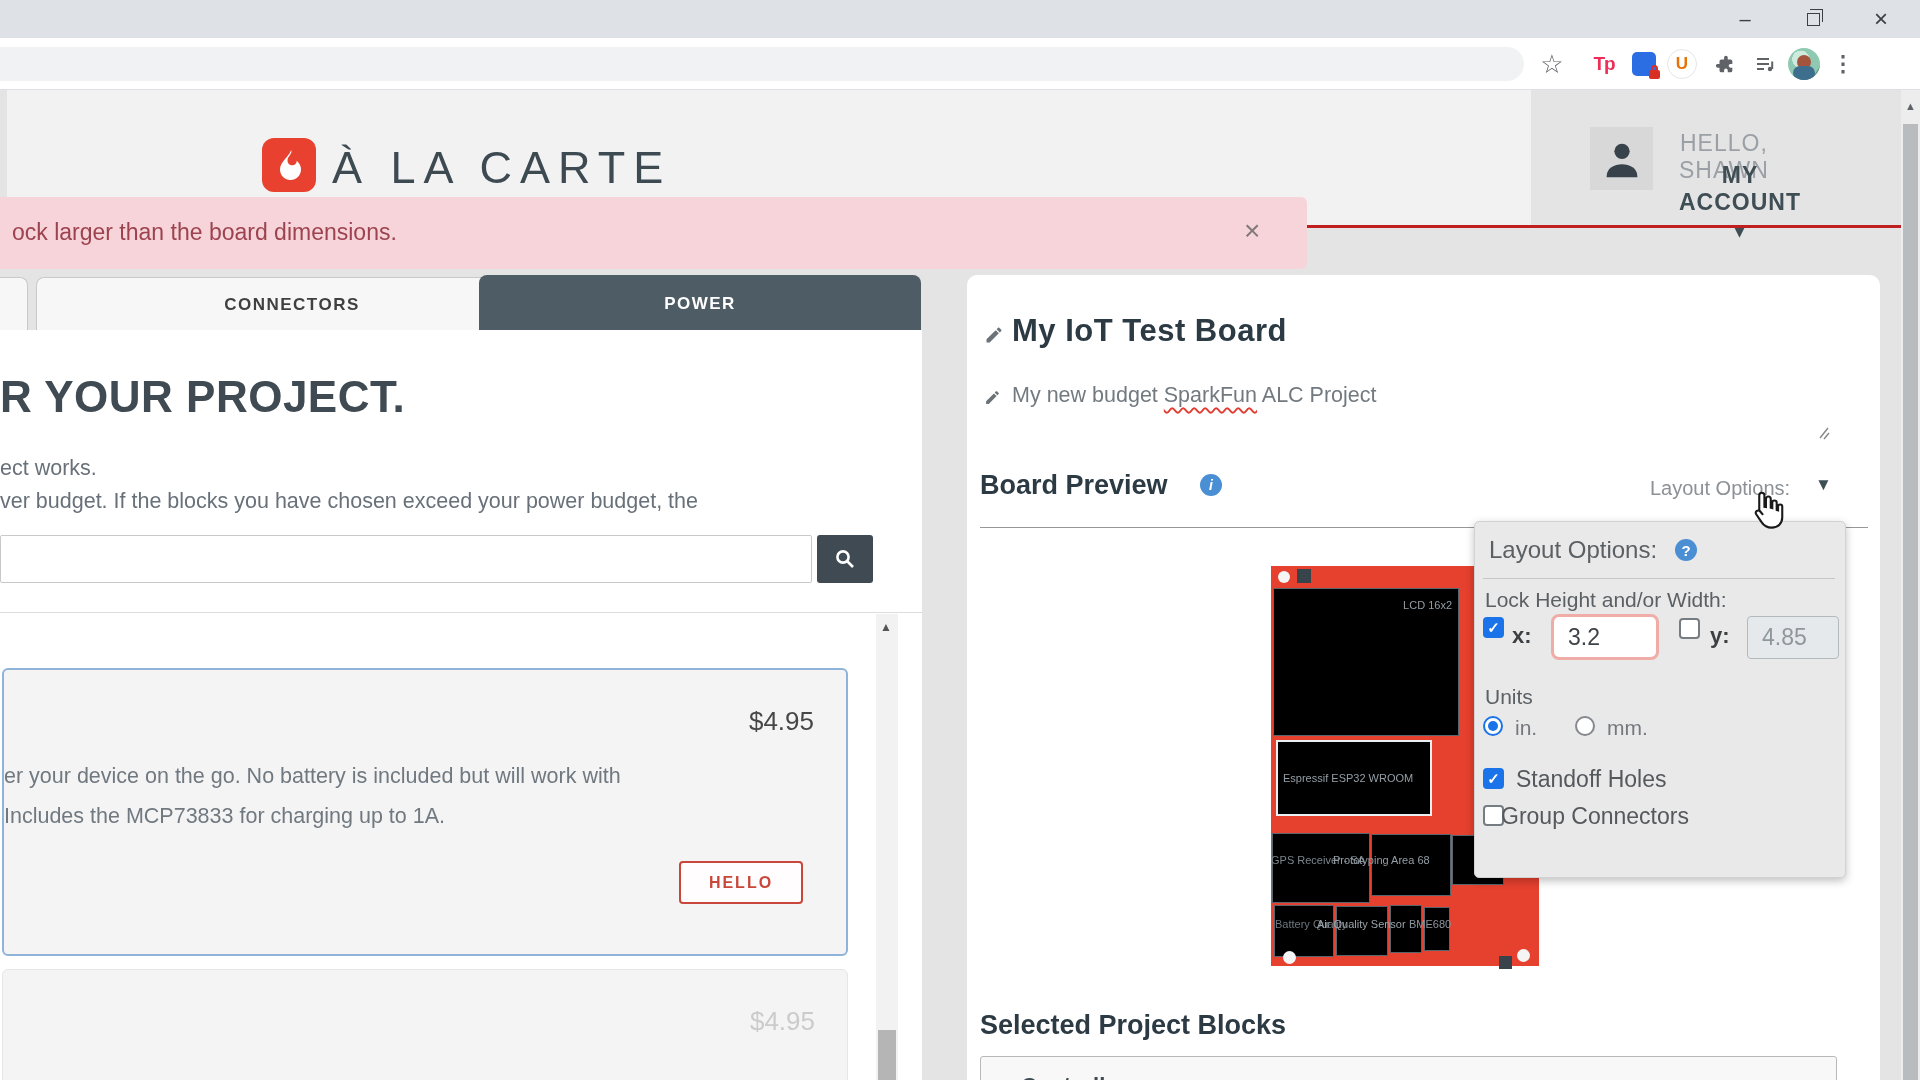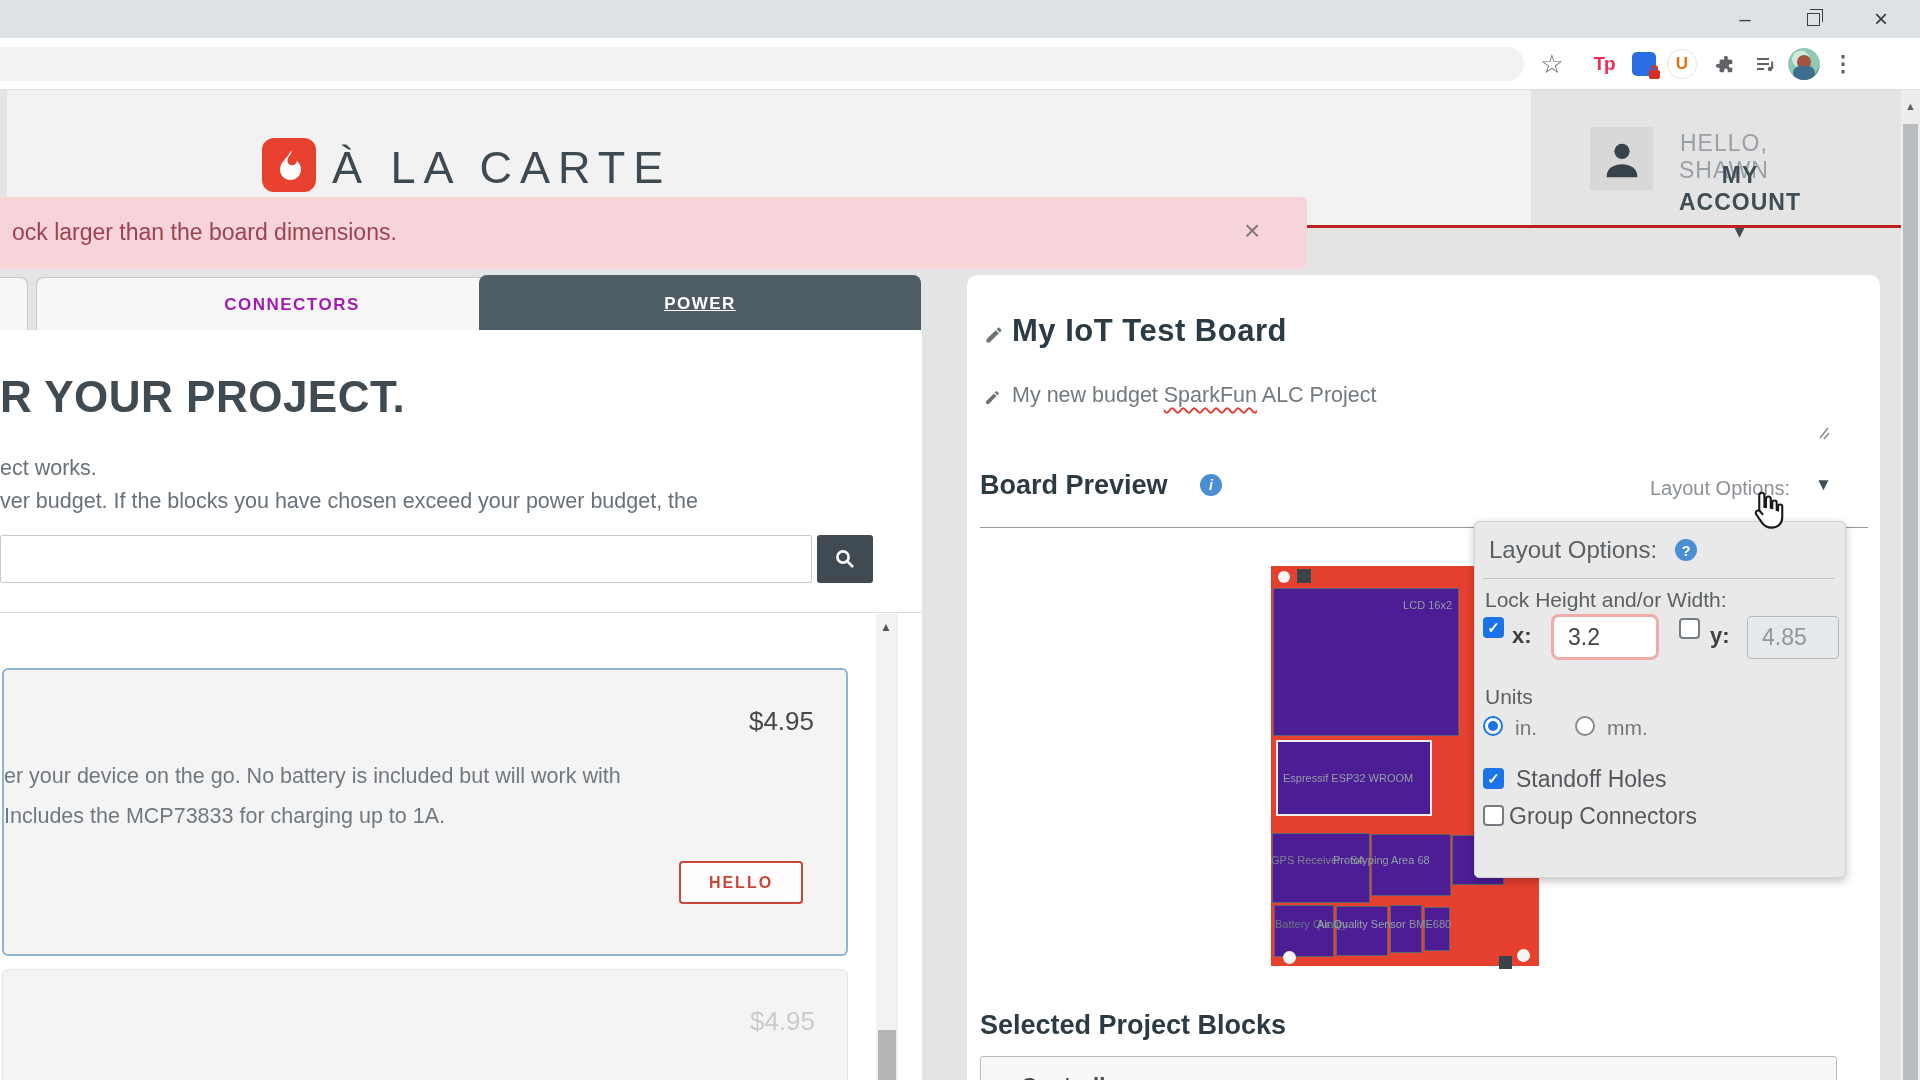--- a/index.html
+++ b/index.html
@@ -52,22 +52,22 @@
   .alert { position:absolute; left:0; top:197px; width:1307px; height:72px; background:#f6d4d9;
            border-radius:0 6px 6px 0; z-index:30; }
   .alert-msg { position:absolute; left:12px; top:22px; font-size:23px; color:#9d434f; }
   .alert-close { position:absolute; left:1244px; top:18px; font-size:28px; color:#5a5a5a; opacity:.75; }
 
   
   .tab-sliver { position:absolute; left:0; top:277px; width:28px; height:54px; background:#f7f7f7;
                 border:1px solid #c9c9c9; border-left:none; border-bottom:none; border-radius:0 8px 0 0; }
   .tab { position:absolute; top:277px; height:54px; border-radius:8px 8px 0 0; font-size:17px; font-weight:700;
          letter-spacing:1.5px; display:flex; align-items:center; justify-content:center; }
-  .tab-connectors { left:36px; width:512px; background:#f7f7f7; border:1px solid #c9c9c9; border-bottom:none; color:#a21caf; }
-  .tab-power { left:479px; top:275px; height:57px; width:442px; background:#4e5d65; color:#ffffff;text-decoration:underline; }
+  .tab-connectors { left:36px; width:512px; background:#f7f7f7; border:1px solid #c9c9c9; border-bottom:none; color:#404040; }
+  .tab-power { left:479px; top:275px; height:57px; width:442px; background:#4e5d65; color:#ffffff; }
   .sheet { position:absolute; left:0; top:330px; width:922px; height:750px; background:#ffffff; overflow:hidden; }
   .sheet-heading { position:absolute; left:0; top:42px; font-size:44px; font-weight:800; color:#3f4a52; letter-spacing:.5px; }
   .sheet-p { position:absolute; left:0; top:122px; font-size:21.5px; line-height:33px; color:#68717a; }
   .search-input { position:absolute; left:0; top:205px; width:812px; height:48px; background:#fff;
                   border:1px solid #c9c9c9; border-radius:2px; font-size:20px; padding:0 14px; color:#444; }
   .search-btn { position:absolute; left:817px; top:205px; width:56px; height:48px; background:#3f4a52; border-radius:3px;
                 display:flex; align-items:center; justify-content:center; }
   .list-area { position:absolute; left:0; top:282px; width:922px; height:468px; border-top:1px solid #ddd; background:#fff; }
   .list-scroll-track { position:absolute; left:876px; top:1px; width:22px; height:467px; background:#f2f2f2; }
   .list-scroll-up { position:absolute; left:4px; top:6px; font-size:12px; color:#555; }
@@ -98,21 +98,21 @@
   .layout-link { position:absolute; left:683px; top:202px; font-size:20px; color:#8b9196; }
   .layout-caret { position:absolute; left:848px; top:200px; font-size:17px; color:#3f4d55; }
   .rp-hr { position:absolute; left:13px; top:252px; width:888px; height:0; border-top:1.5px solid #979797; }
   .rp-selected-h { position:absolute; left:13px; top:735px; font-size:27px; font-weight:800; color:#2c3a44; }
   .sel-box { position:absolute; left:13px; top:781px; width:857px; height:40px; background:#f8f8f8;
              border:1px solid #b9b9b9; border-radius:3px; }
   .sel-partial { position:absolute; left:40px; top:16px; font-size:22px; font-weight:700; color:#3f4a52; }
 
   
   .board { position:absolute; left:1271px; top:566px; width:268px; height:400px; background:#e6402e; z-index:5; }
-  .blk { position:absolute; background:#4c1d95; border:1px solid #59646d; }
+  .blk { position:absolute; background:#000000; border:1px solid #59646d; }
   .blk-label { position:absolute; font-size:11px; color:#949ea6; white-space:nowrap; }
   .hole { position:absolute; width:13px; height:13px; border-radius:50%; background:#f5f5f5; }
   .dksq { position:absolute; background:#39434b; }
 
   
   .popup { position:absolute; left:1474px; top:521px; width:372px; height:357px; background:#e9e9e9;
            border:1px solid #d2d2d2; border-radius:5px; box-shadow:0 3px 8px rgba(0,0,0,.25); z-index:20; }
   .pp-title { position:absolute; left:14px; top:14px; font-size:24px; color:#5b6064; }
   .help-dot { position:absolute; left:200px; top:17px; width:22px; height:22px; border-radius:50%; background:#4a8fd4;
               color:#fff; font-size:15px; font-weight:700; display:flex; align-items:center; justify-content:center; }
@@ -315,21 +315,21 @@
 
     <div class="pp-units">Units</div>
     <div class="radio sel" style="left:8px; top:194px;"></div>
     <div class="pp-radio-label" style="left:40px; top:194px;">in.</div>
     <div class="radio un" style="left:100px; top:194px;"></div>
     <div class="pp-radio-label" style="left:132px; top:194px;">mm.</div>
 
     <div class="cbx checked" style="left:8px; top:246px;">✓</div>
     <div class="pp-check-label" style="left:41px; top:244px;">Standoff Holes</div>
     <div class="cbx un" style="left:8px; top:283px;"></div>
-    <div class="pp-check-label" style="left:34px; top:281px;text-align:center;">Group Connectors</div>
+    <div class="pp-check-label" style="left:26px; top:281px;text-align:center;">Group Connectors</div>
   </div>
 
   <div class="alert">
     <div class="alert-msg">ock larger than the board dimensions.</div>
     <div class="alert-close">×</div>
   </div>
 
   <div class="vscroll-track">
     <div class="vscroll-up">▲</div>
     <div class="vscroll-thumb"></div>

